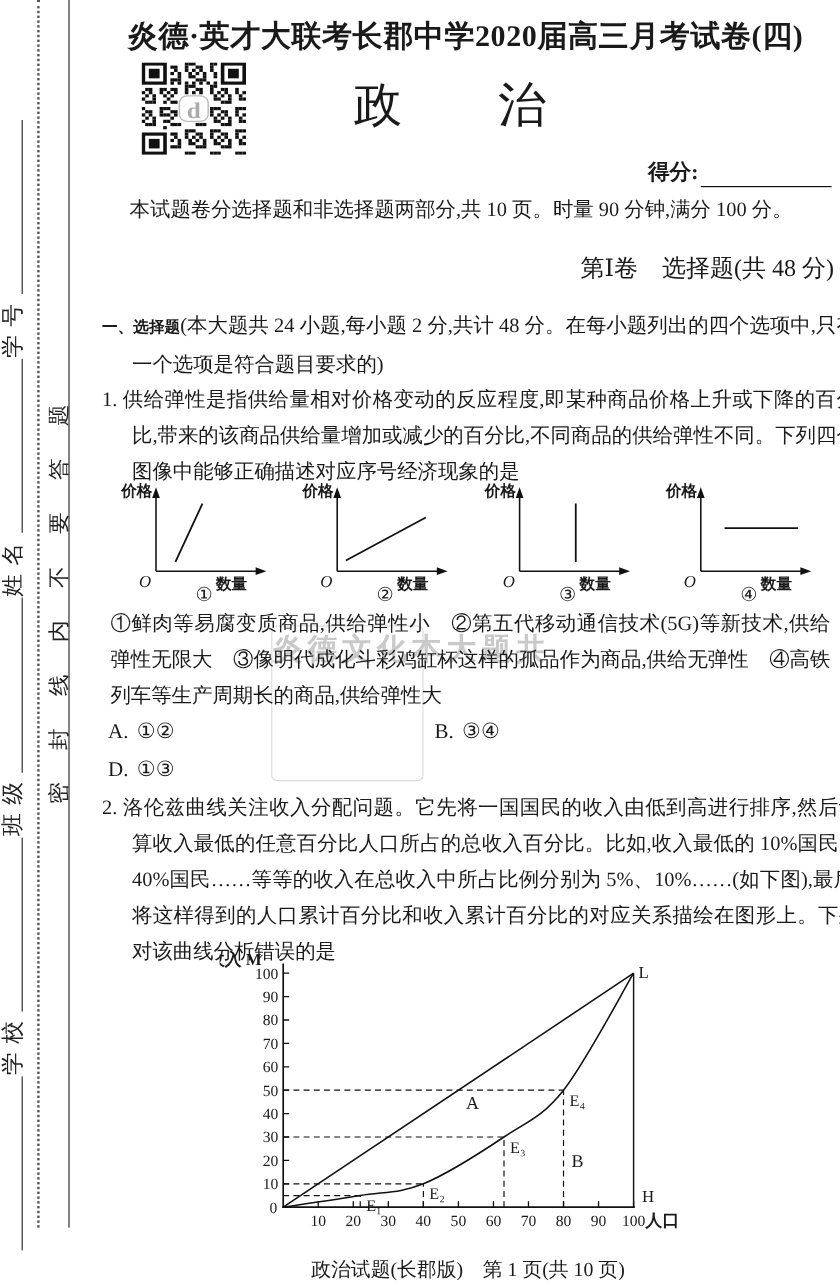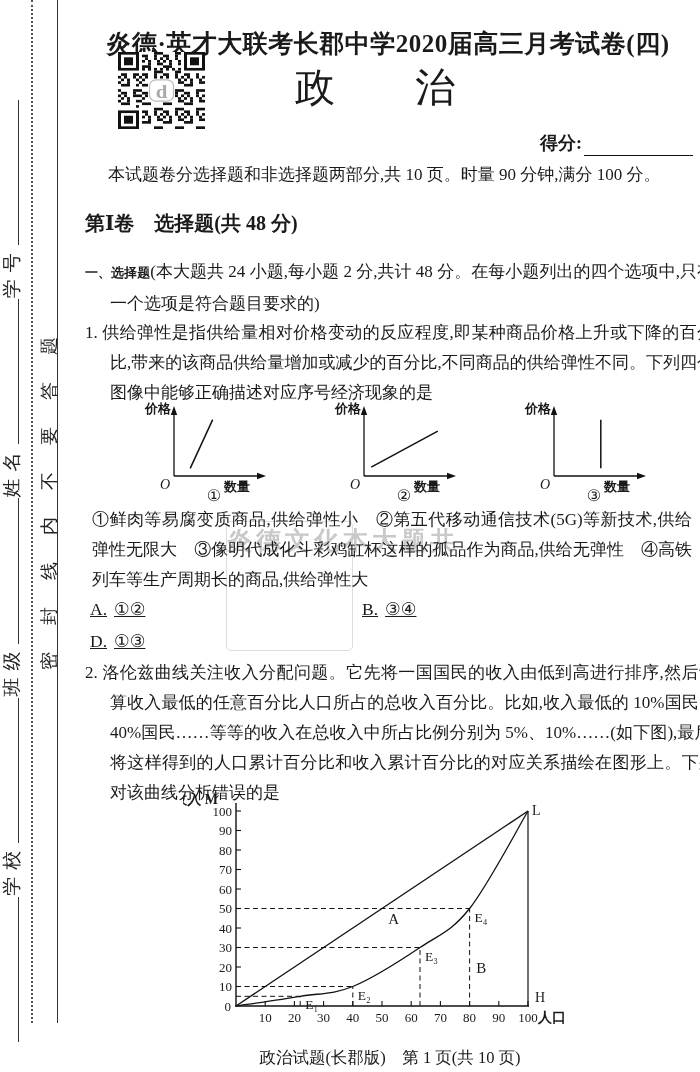--- a/index.html
+++ b/index.html
@@ -14,41 +14,41 @@
   .fblank{flex:1;border-bottom:1.3px solid #333;height:100%;}
   .fname{letter-spacing:7px;padding:0 1px;color:#222;}
   .rail-dotted{position:absolute;left:31px;top:0;height:1023px;width:0;border-left:2px dotted #555;}
   .rail-solid{position:absolute;left:57px;top:0;height:1023px;width:0;border-left:1.6px solid #333;}
   .rail-warning{position:absolute;left:38px;top:670px;width:372px;height:22px;
     transform:rotate(-90deg);transform-origin:0 0;font-size:18px;line-height:22px;
     letter-spacing:27px;white-space:nowrap;color:#222;}
 
   
   .title{position:absolute;left:82px;top:13px;width:612px;text-align:center;
-    font-size:25px;font-weight:700;white-space:nowrap;letter-spacing:0.5px;margin-top:14px;}
+    font-size:25px;font-weight:700;white-space:nowrap;letter-spacing:0.5px;}
   .qr{position:absolute;left:118px;top:52px;width:87px;height:77px;}
   .subject{position:absolute;left:70px;top:60px;width:610px;text-align:center;
     font-size:40px;font-weight:400;}
   .score{position:absolute;left:540px;top:130px;width:153px;display:flex;
     font-size:18px;font-weight:700;line-height:26px;justify-content:flex-end;}
   .score-blank{flex:1;border-bottom:1.2px solid #111;margin-left:2px;}
   .note{position:absolute;left:108px;top:161px;width:586px;font-size:17px;line-height:28px;}
-  .section-title{position:absolute;left:85px;top:210px;width:610px;text-align:left;
-    font-size:20px;font-weight:700;}
+  .section-title{position:absolute;left:85px;top:210px;width:610px;text-align:right;
+    font-size:20px;font-weight:400;}
 
   
   .hang{padding-left:25px;text-indent:-25px;}
   .intro{position:absolute;left:85px;top:256px;width:604px;font-size:17px;line-height:31px;text-align:justify;}
   .intro b{font-size:13px;}
   .q1{position:absolute;left:85px;top:318px;width:604px;font-size:17px;line-height:30px;text-align:justify;}
   .graphs{position:absolute;left:94px;top:398px;width:600px;display:flex;justify-content:space-between;}
-  .gcell{width:146px;height:106px;margin-left:44px;}
+  .gcell{width:146px;height:106px;}
   .stmts{position:absolute;left:92px;top:505px;width:600px;font-size:17px;line-height:30px;text-align:justify;}
   .choices{position:absolute;left:90px;top:593px;width:580px;display:grid;
-    grid-template-columns:272px auto;font-size:17.5px;line-height:32px;text-decoration:underline;}
+    grid-template-columns:272px auto;font-size:17.5px;line-height:32px;}
   .ckey{margin-right:7px;}
   .q2{position:absolute;left:85px;top:658px;width:606px;font-size:17px;line-height:30px;text-align:justify;}
   .lorenz{position:absolute;left:183px;top:792px;width:395px;height:246px;}
   .footer{position:absolute;left:85px;top:1047px;width:610px;text-align:center;font-size:16.5px;}
 
   
   .watermark{position:absolute;left:226px;top:521px;width:127px;height:130px;
     border:1px solid #ddd;border-radius:5px;display:flex;
     justify-content:space-between;align-items:flex-start;padding:2px 0;box-sizing:border-box;}
   .watermark span{font-size:25px;font-weight:700;color:#c9c9c9;letter-spacing:4px;white-space:nowrap;}

